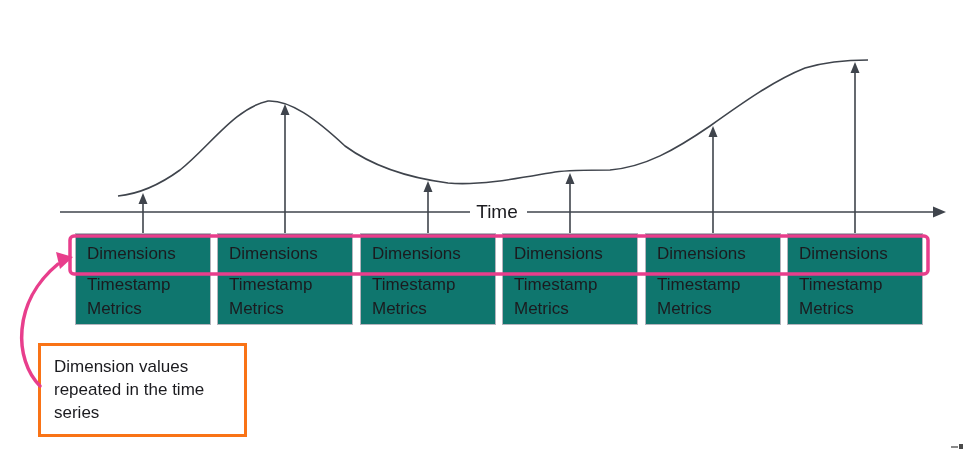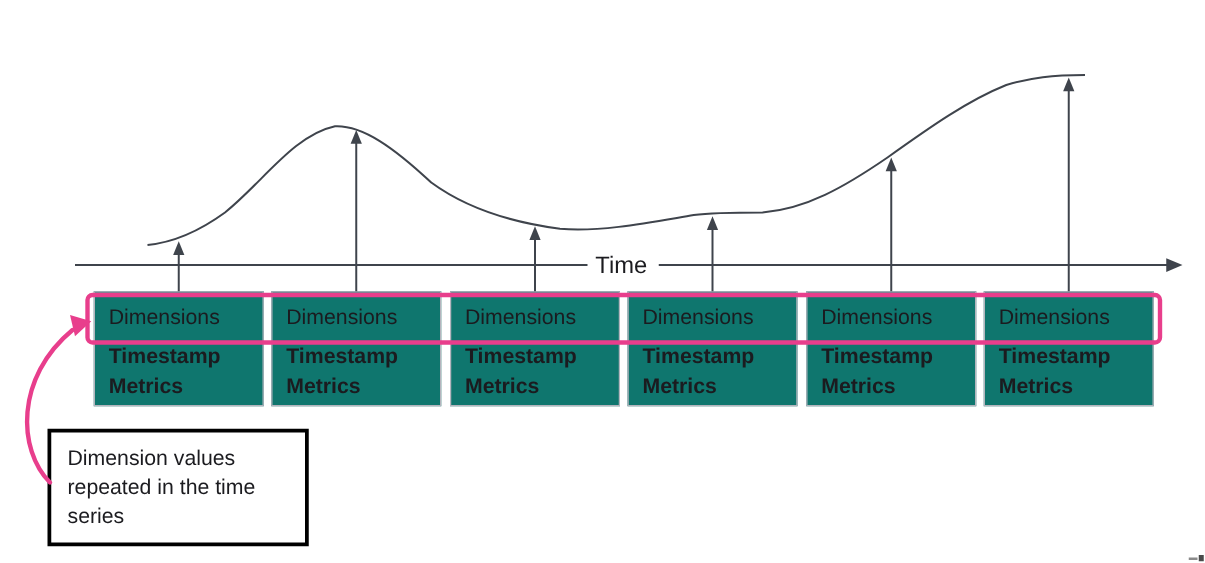--- a/index.html
+++ b/index.html
@@ -31,31 +31,30 @@
     height: 39px;
     display: flex;
     align-items: center;
     padding-left: 11px;
     white-space: nowrap;
   }
   .record-row {
     line-height: 24px;
     padding-left: 11px;
     white-space: nowrap;
-    font-weight: bold;
   }
   .callout {
     position: absolute;
     left: 38px;
     top: 343px;
     width: 209px;
     height: 94px;
     box-sizing: border-box;
     background: #ffffff;
-    border: 3px solid #000000;
+    border: 3px solid #f97316;
     padding: 9px 13px;
     font-size: 17px;
     line-height: 23px;
     color: #1b1b1f;
     z-index: 2;
   }
   .overlay-svg {
     position: absolute;
     left: 0;
     top: 0;

